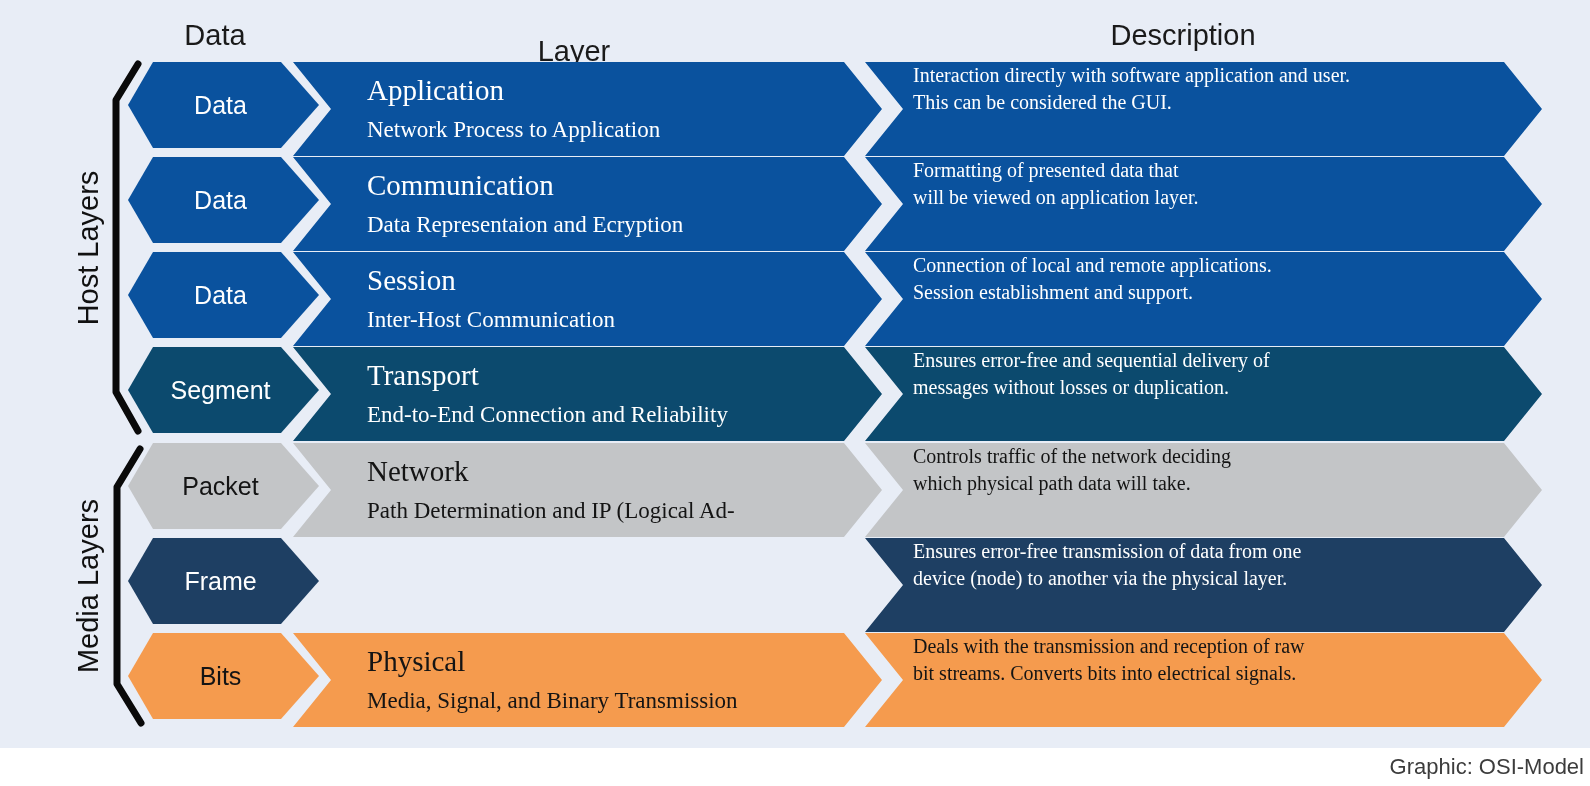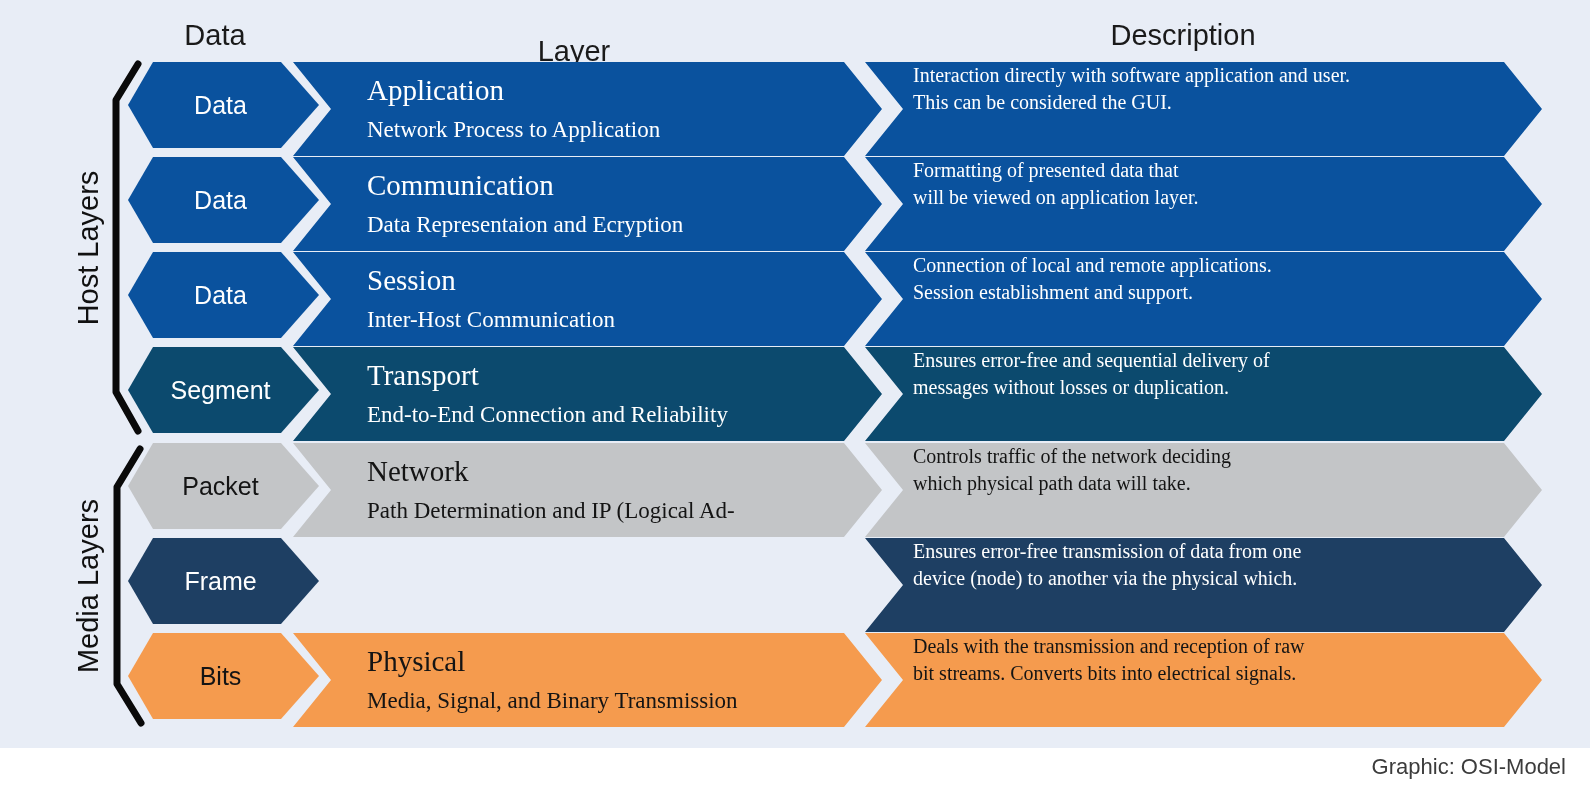--- a/index.html
+++ b/index.html
@@ -52,21 +52,21 @@
   .c-blue{background:#0a529e;color:#ffffff;}
   .c-peri{background:#0c4a6e;color:#ffffff;}
   .c-gray{background:#c3c5c7;color:#141414;}
   .c-navy{background:#1e3f63;color:#ffffff;}
   .c-orange{background:#f59b4e;color:#141414;}
 
   .footer{
     position:absolute;left:0;bottom:0;width:1590px;height:38px;
     background:#ffffff;display:flex;align-items:center;justify-content:flex-end;
   }
-  .footer .credit{font-size:22px;color:#3c3c3c;padding-right:24px;}
+  .footer .credit{font-size:22px;color:#3c3c3c;padding-right:6px;}
 </style>
 </head>
 <body>
 
 <div class="hdr hdr-data">Data</div>
 <div class="hdr hdr-layer">Layer</div>
 <div class="hdr hdr-desc">Description</div>
 
 <svg id="brackets" width="1590" height="786" viewBox="0 0 1590 786">
   <polyline points="138,64 116,100 116,392 138,431" fill="none" stroke="#0a0a0a" stroke-width="7" stroke-linecap="round" stroke-linejoin="round"></polyline>
@@ -145,21 +145,21 @@
     <div>which physical path data will take.</div>
   </div>
 </div>
 
 <div class="row" style="top:538px">
   <div class="chip c-navy">
       <span>Frame</span>
     </div>
   <div class="bar descbar c-navy">
     <div>Ensures error-free transmission of data from one</div>
-    <div>device (node) to another via the physical which.</div>
+    <div>device (node) to another via the physical layer.</div>
   </div>
 </div>
 
 <div class="row" style="top:633px">
   <div class="chip c-orange">
       <span>Bits</span>
     </div>
   <div class="bar layerbar c-orange">
     <div class="ltitle">Physical</div>
     <div class="lsub">Media, Signal, and Binary Transmission</div>

